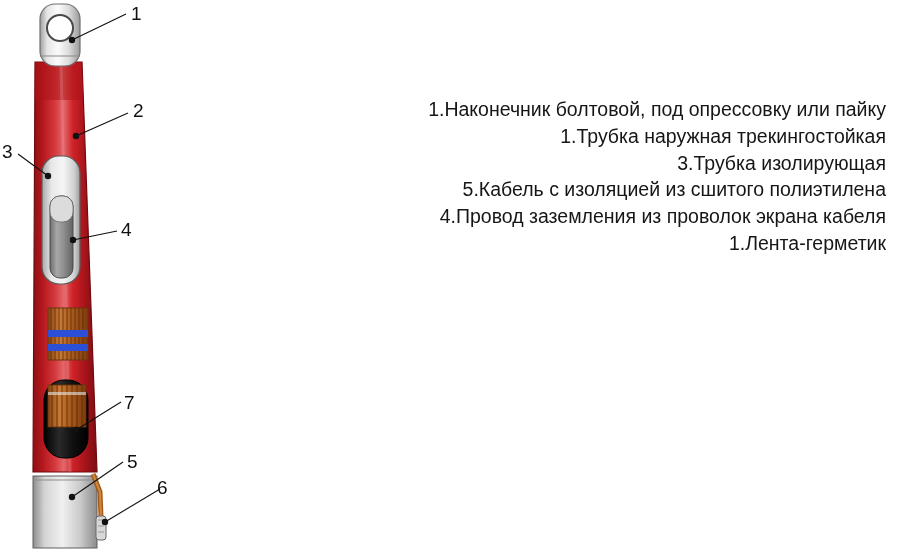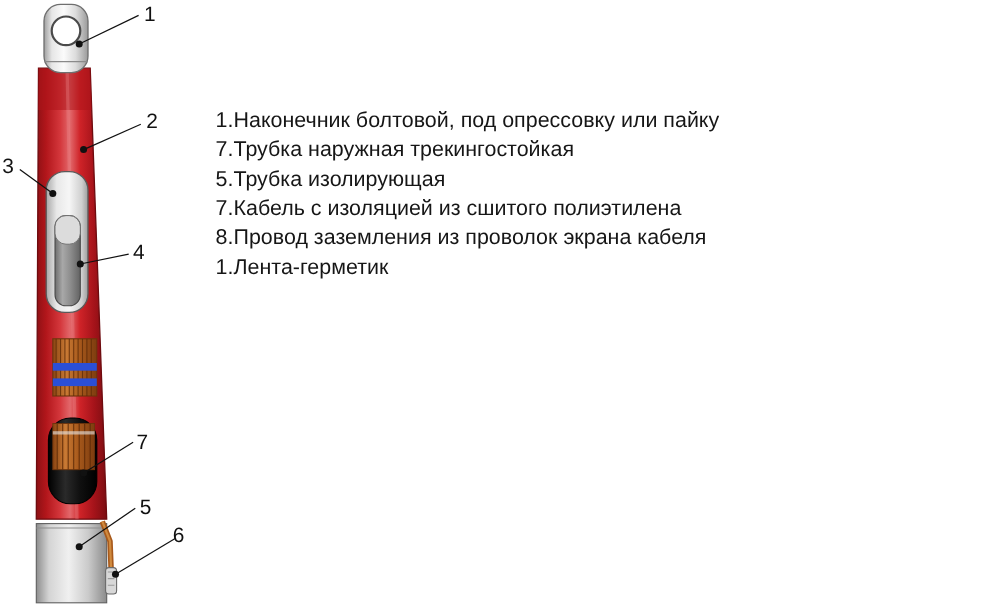--- a/index.html
+++ b/index.html
@@ -25,20 +25,21 @@
     left: 196px;
     top: 96px;
     width: 690px;
   }
   .legend-item {
     font-family: "Liberation Sans", sans-serif;
     font-size: 19.5px;
     line-height: 26.8px;
     color: #161616;
     white-space: pre-wrap;
+    text-align: right;
   }
   .callout-num {
     position: absolute;
     font-family: "Liberation Sans", sans-serif;
     font-size: 19px;
     color: #111111;
   }
 </style>
 </head>
 <body>
@@ -189,18 +190,18 @@
 <div class="callout-num" style="left:131px; top:3px;">1</div>
 <div class="callout-num" style="left:133px; top:100px;">2</div>
 <div class="callout-num" style="left:2px;   top:141px;">3</div>
 <div class="callout-num" style="left:121px; top:219px;">4</div>
 <div class="callout-num" style="left:124px; top:392px;">7</div>
 <div class="callout-num" style="left:127px; top:451px;">5</div>
 <div class="callout-num" style="left:157px; top:477px;">6</div>
 
 <div class="legend">
   <div class="legend-item">1.Наконечник болтовой, под опрессовку или пайку</div>
-  <div class="legend-item">7.Трубка наружная трекингостойкая</div>
-  <div class="legend-item">5.Трубка изолирующая</div>
-  <div class="legend-item">7.Кабель с изоляцией из сшитого полиэтилена</div>
-  <div class="legend-item">8.Провод заземления из проволок экрана кабеля</div>
+  <div class="legend-item">1.Трубка наружная трекингостойкая</div>
+  <div class="legend-item">3.Трубка изолирующая</div>
+  <div class="legend-item">5.Кабель с изоляцией из сшитого полиэтилена</div>
+  <div class="legend-item">4.Провод заземления из проволок экрана кабеля</div>
   <div class="legend-item">1.Лента-герметик</div>
 </div>
 
 </body></html>

